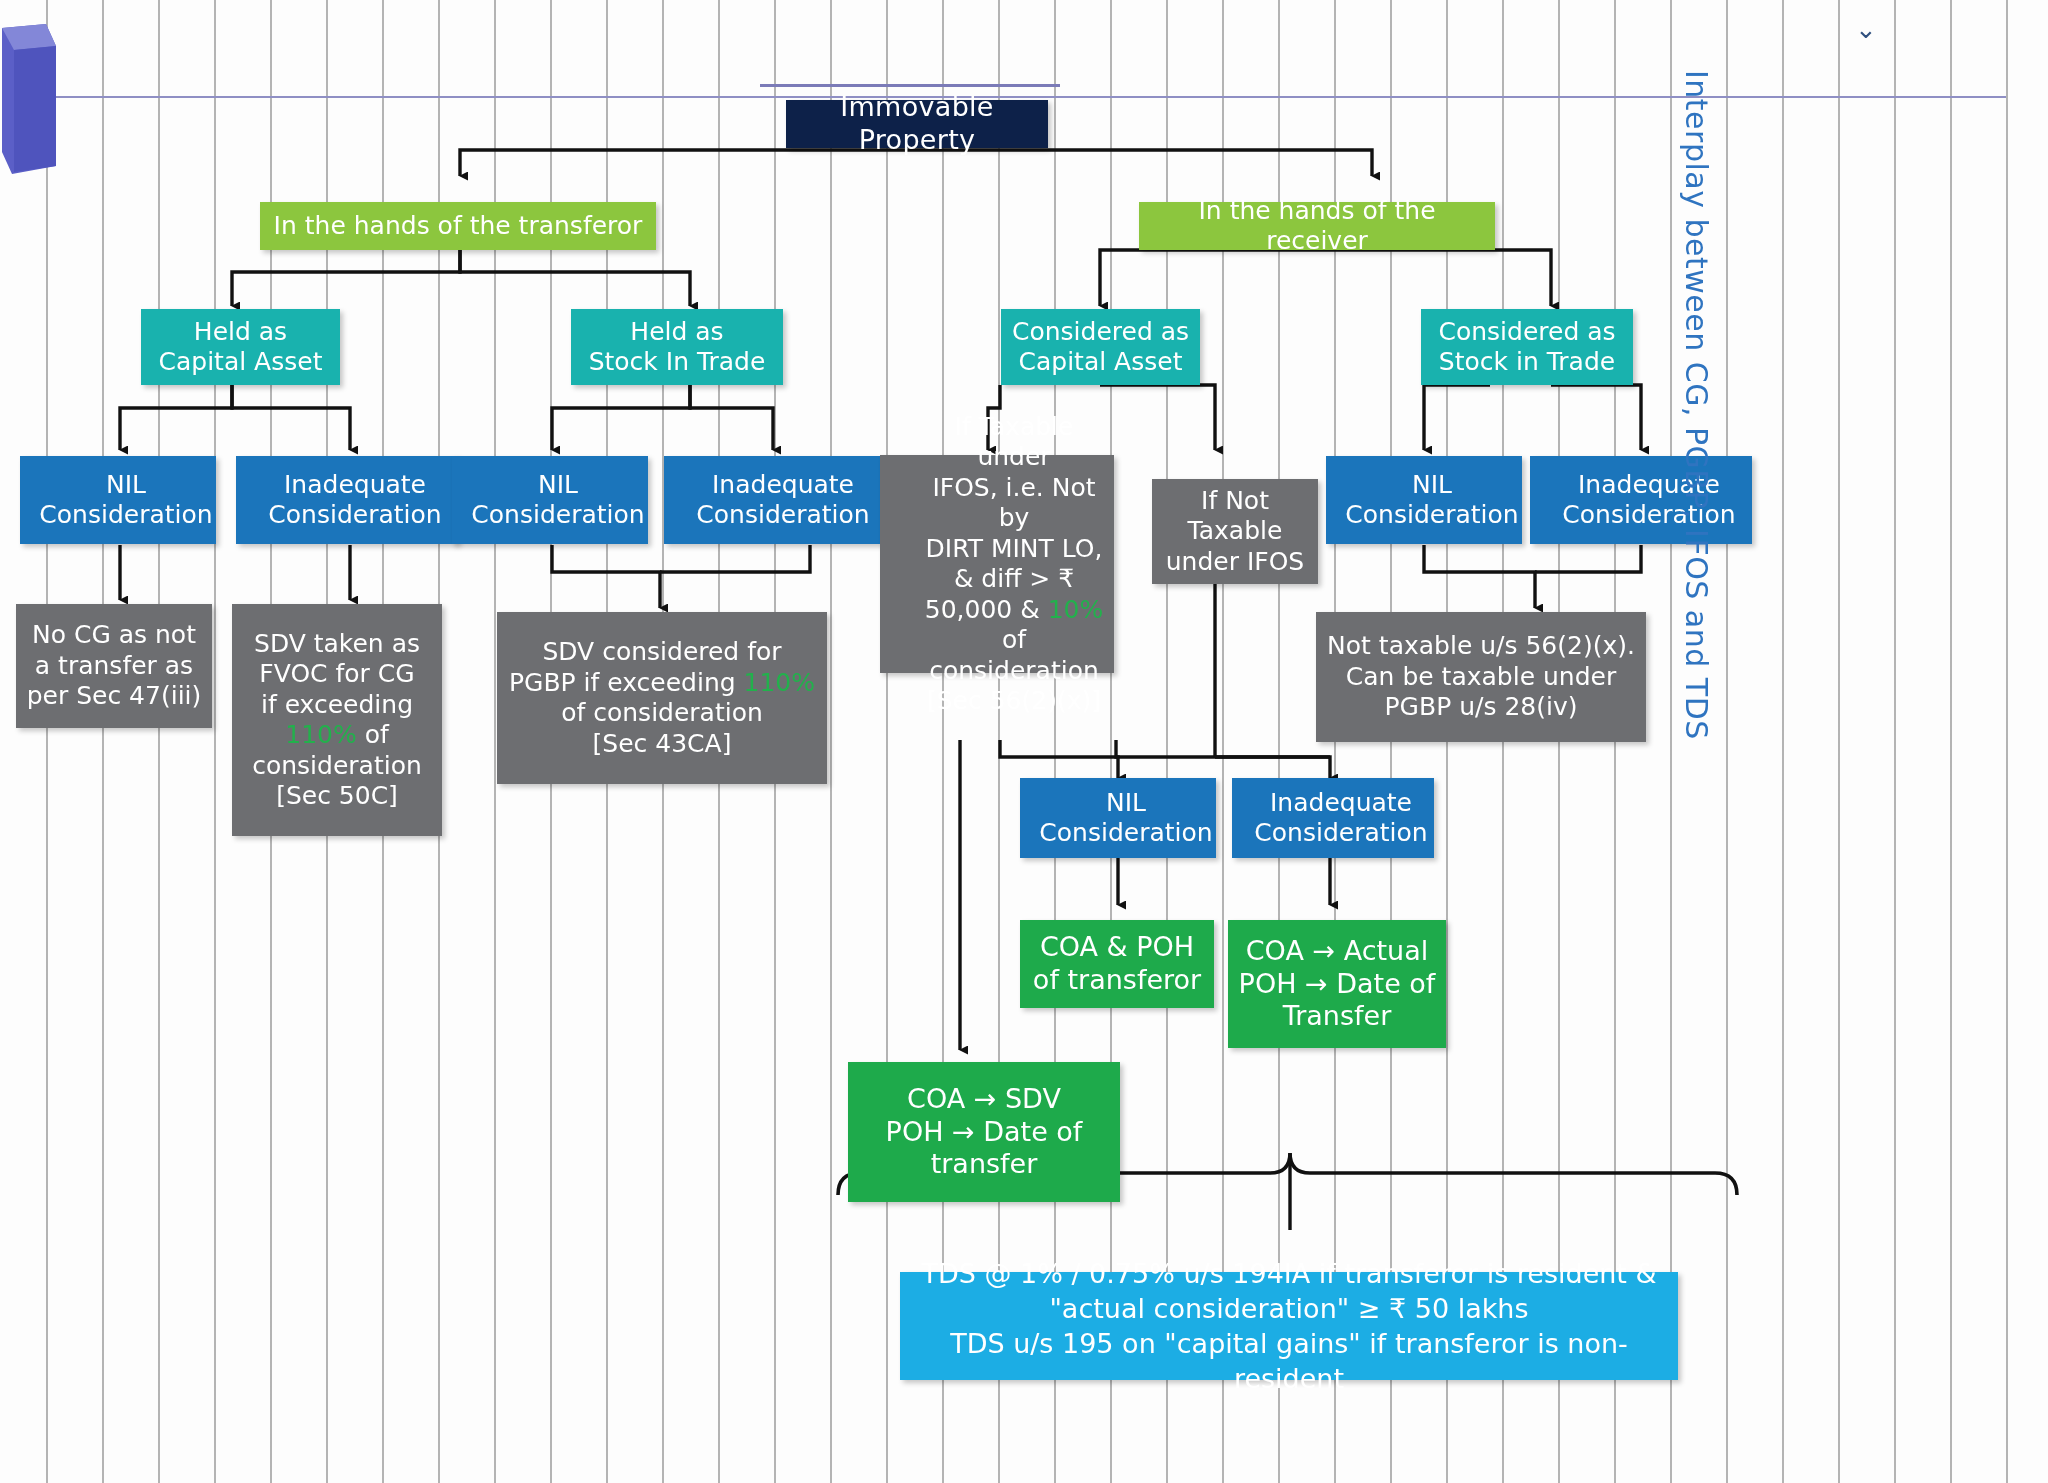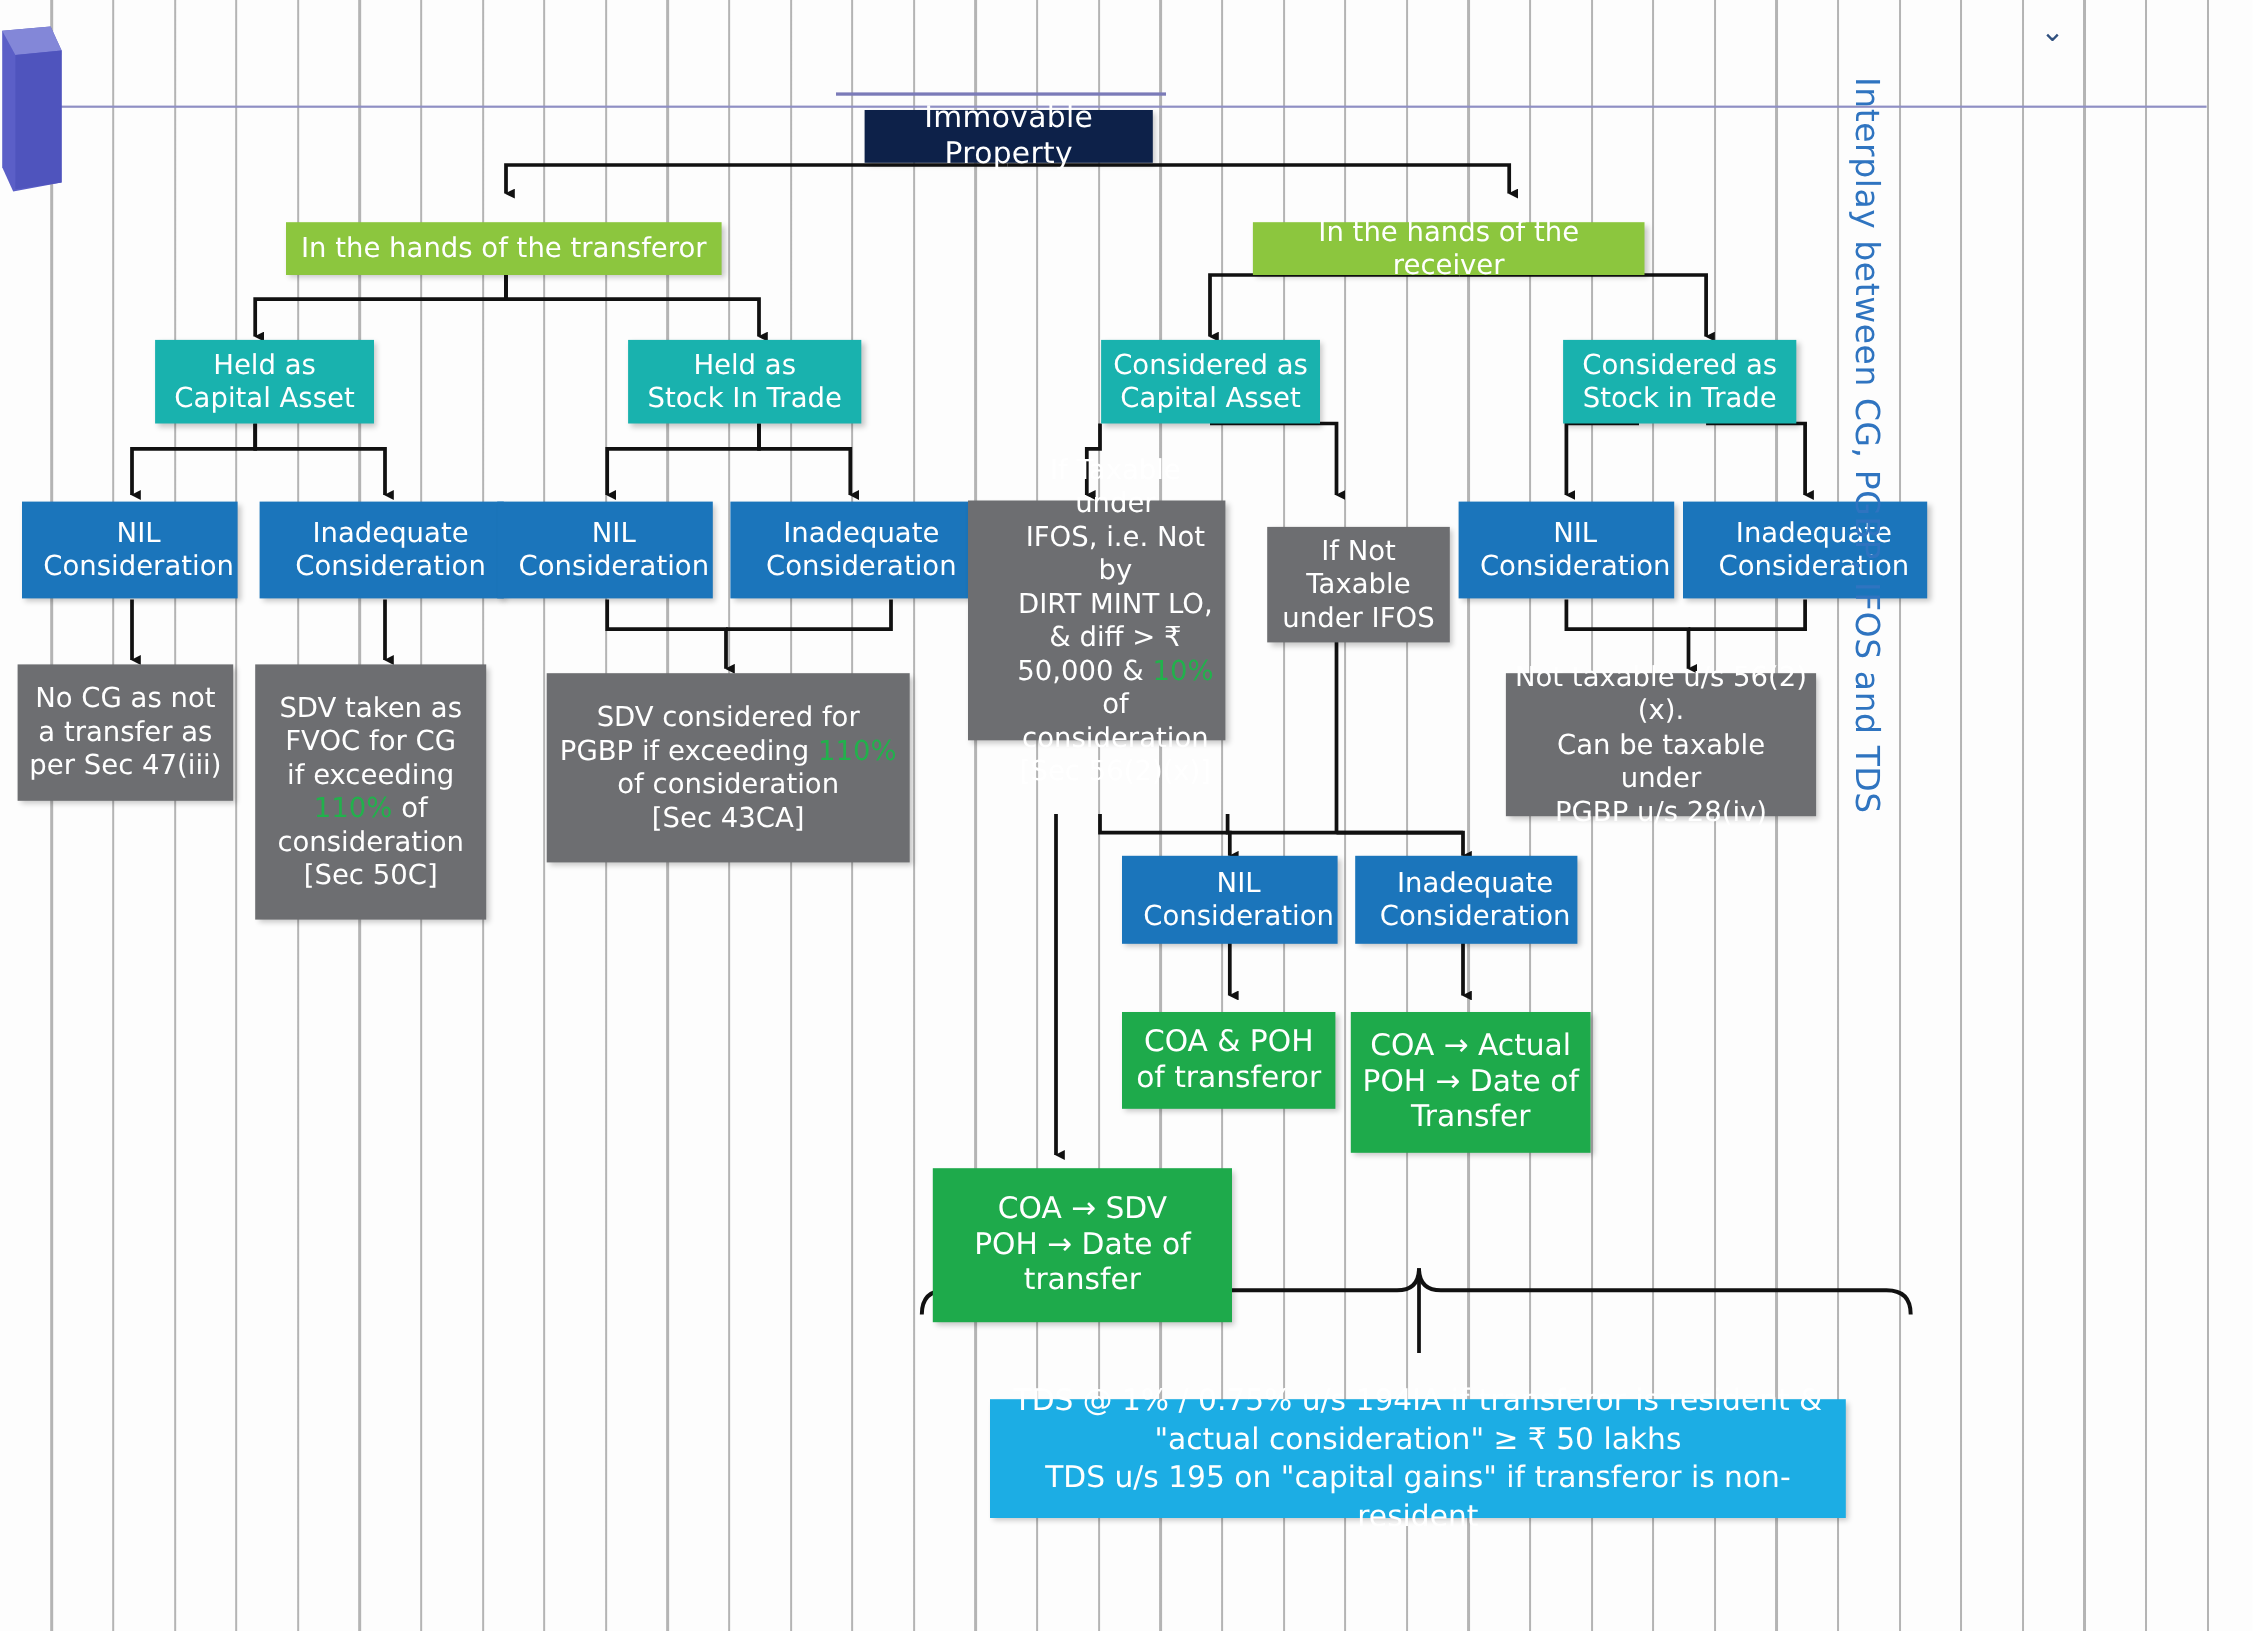--- a/index.html
+++ b/index.html
@@ -184,21 +184,21 @@
 [Sec 50C]</span></span>
   </div>
 
   <div class="node n-gray" style="left:497px;top:612px;width:330px;height:172px;">
     <span><span>SDV considered for
 PGBP if exceeding </span><span class="hl">110%</span><span>
 of consideration
 [Sec 43CA]</span></span>
   </div>
 
-  <div class="node n-gray" style="left:1369px;top:612px;width:282px;height:130px;">Not taxable u/s 56(2)(x).
+  <div class="node n-gray" style="left:1316px;top:612px;width:330px;height:130px;">Not taxable u/s 56(2)(x).
 Can be taxable under
 PGBP u/s 28(iv)</div>
 
   <div class="node n-blue" style="left:1020px;top:778px;width:196px;height:80px;">NIL
 Consideration</div>
   <div class="node n-blue" style="left:1232px;top:778px;width:202px;height:80px;">Inadequate
 Consideration</div>
 
   <div class="node n-dgreen" style="left:1020px;top:920px;width:194px;height:88px;">COA &amp; POH
 of transferor</div>

